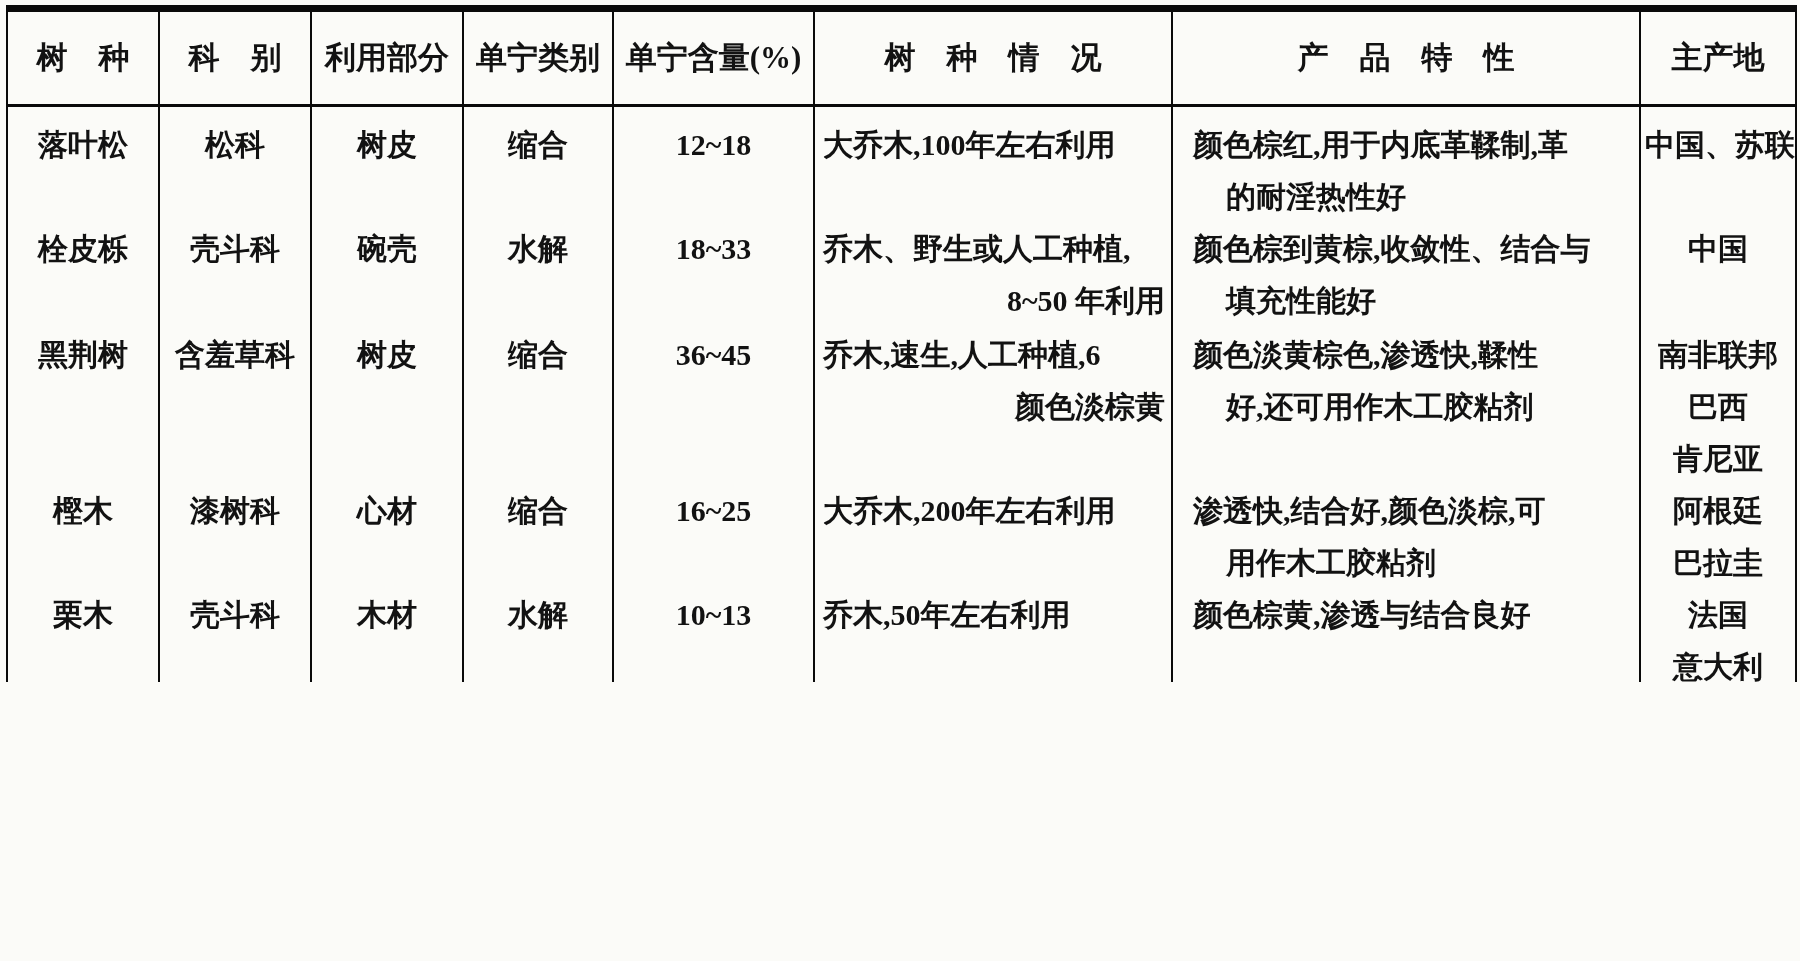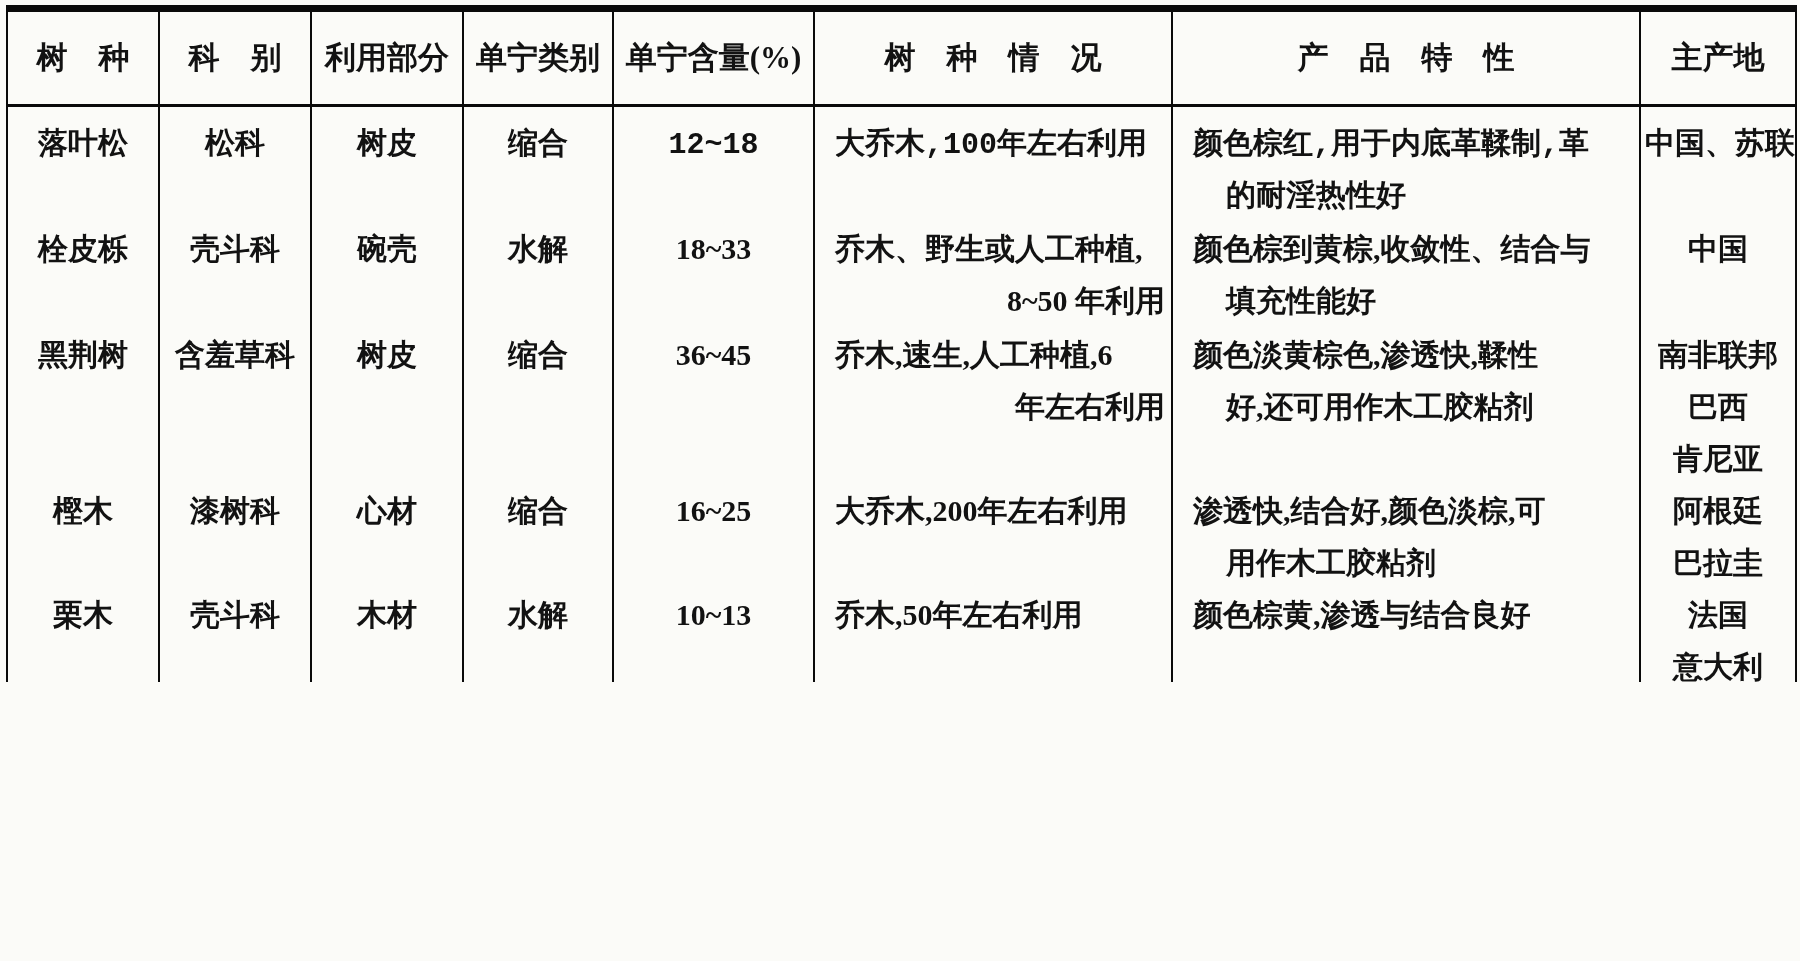--- a/index.html
+++ b/index.html
@@ -61,25 +61,25 @@
     overflow: hidden;
   }
   tbody tr:nth-child(1) { height: 106px; }
   tbody tr:nth-child(2) { height: 106px; }
   tbody tr:nth-child(3) { height: 106px; }
   tbody tr:nth-child(4) { height: 104px; }
   tbody tr:nth-child(5) { height: 52px;  }
   tbody tr:nth-child(6) { height: 158px; }
   tbody tr:nth-child(7) { height: 104px; margin-left: 46px; }
   tbody tr:nth-child(8) { height: 108px; margin-left: 14px; }
-  tbody tr:nth-child(1) td { padding-top: 12px; font-family: Liberation Mono, monospace; }
+  tbody tr:nth-child(1) td { padding-top: 12px; }
 
   tbody td.col-condition {
     text-align: left;
-    padding-left: 20px;
+    padding-left: 8px;
     padding-right: 6px;
   }
   tbody td.col-product {
     text-align: left;
     padding-left: 20px;
     padding-right: 13px;
   }
   td.col-condition .line.cont { text-align: right; }
   td.col-product   .line.cont { text-indent: 1.1em; }
   .line { white-space: nowrap; }
@@ -178,21 +178,21 @@
             <div class="line">树皮</div>
           </td>
           <td class="col-tannin_type">
             <div class="line">缩合</div>
           </td>
           <td class="col-tannin_content">
             <div class="line">36~45</div>
           </td>
           <td class="col-condition">
             <div class="line">乔木,速生,人工种植,6</div>
-            <div class="line cont">年左右利用</div>
+            <div class="line cont">颜色淡棕黄</div>
           </td>
           <td class="col-product">
             <div class="line">颜色淡黄棕色,渗透快,鞣性</div>
             <div class="line cont">好,还可用作木工胶粘剂</div>
           </td>
           <td class="col-region">
             <div class="line">南非联邦</div>
             <div class="line cont">巴西</div>
             <div class="line cont">肯尼亚</div>
           </td>

